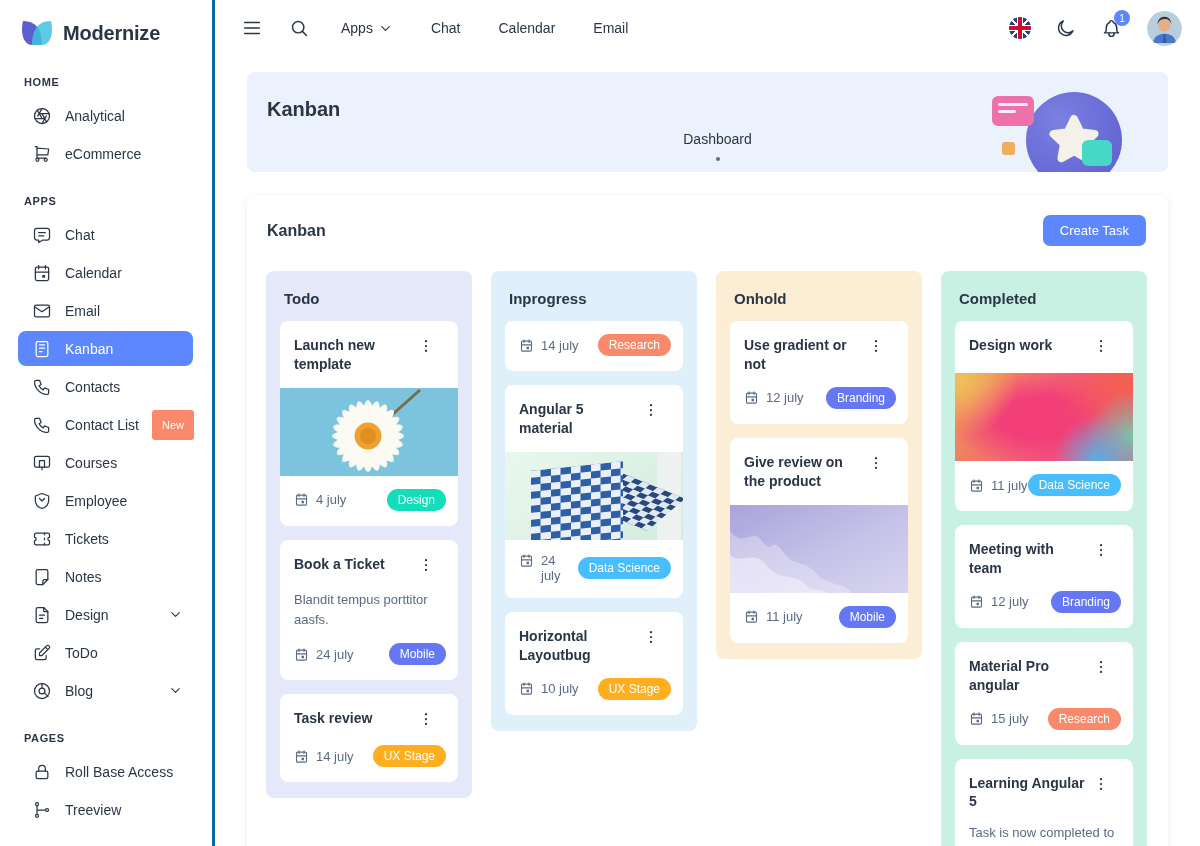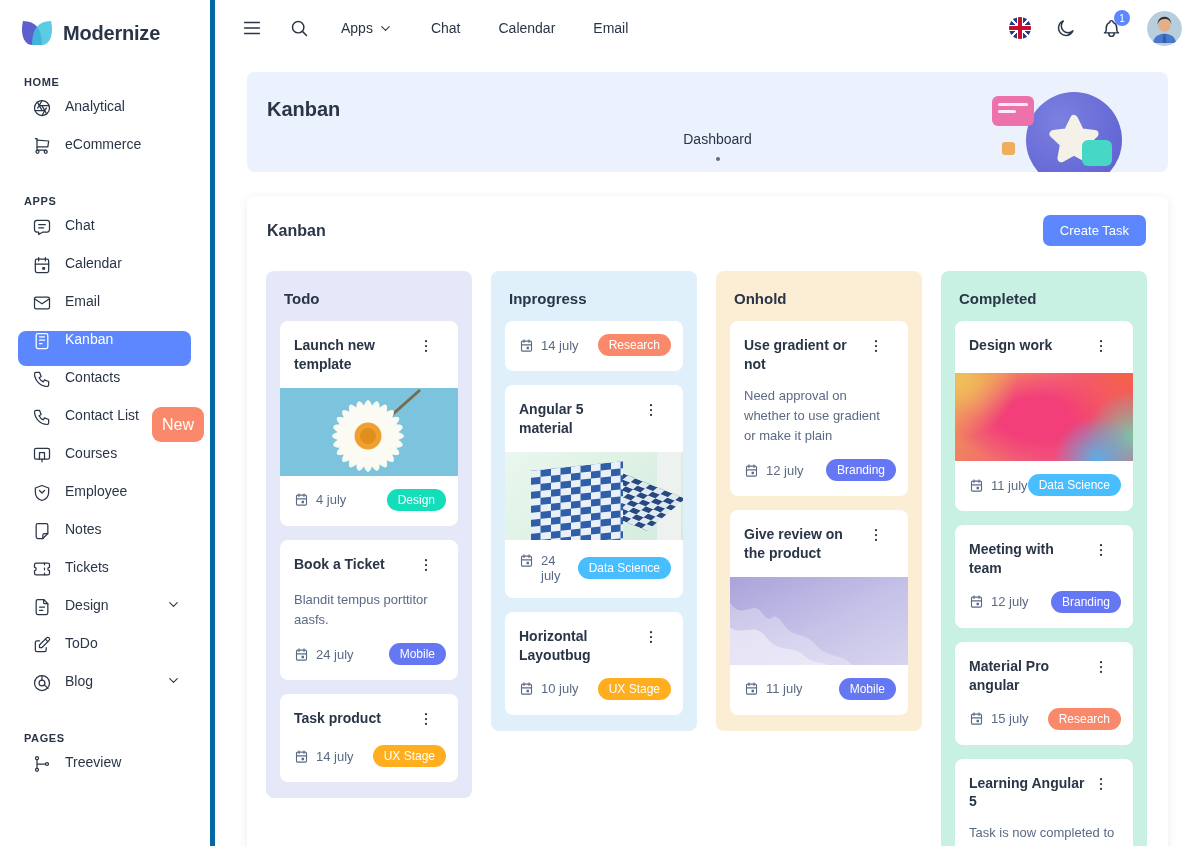--- a/index.html
+++ b/index.html
@@ -1,34 +1,34 @@
 <!DOCTYPE html>
 <html><head>
 <meta charset="utf-8">
 <style>
   * { margin:0; padding:0; box-sizing:border-box; }
   html,body { width:1200px; height:846px; overflow:hidden; background:#fff;
     font-family:"Liberation Sans", sans-serif; color:#2A3547; }
 
   
   .sidebar { position:absolute; left:0; top:0; width:215px; height:846px;
-    background:#fff; border-right:5px solid #0369a1; padding:16px 19px 0 18px; overflow:hidden; }
+    background:#fff; border-right:3px solid #0369a1; padding:16px 19px 0 18px; overflow:hidden; }
   .logo-row { display:flex; align-items:center; gap:9px; padding:4px 0 6px 2px; cursor:pointer; }
   .logo-mark { width:34px; height:26px; }
   .logo-text { font-size:20px; font-weight:700; letter-spacing:-0.2px; }
   .sec-label { font-size:11px; font-weight:700; letter-spacing:0.6px; color:#2A3547;
     margin:24px 0 10px 6px; }
-  .s-item { height:35px; margin-bottom:3px; display:flex; gap:13px;
+  .s-item { height:35px; margin-bottom:3px; display:flex; align-items:center; gap:13px;
     padding:0 10px 0 14px; border-radius:8px; font-size:14px; color:#2A3547; cursor:pointer; }
   .s-item .s-icon { width:20px; height:20px; display:flex; align-items:center; color:#2A3547; flex:none; }
   .s-item.active { background:#5D87FF; color:#fff; }
   .s-item.active .s-icon { color:#fff; }
   .s-label { white-space:nowrap; }
-  .s-badge { margin-left:auto; background:#FA896B; color:#fff; font-size:16px;
-    padding:9px 10px; border-radius:9px; }
+  .s-badge { margin-left:auto; background:#FA896B; color:#fff; font-size:11px;
+    padding:9px 10px; border-radius:3px; }
   .s-chevron { margin-left:auto; color:#2A3547; display:flex; }
 
   
   .topbar { position:absolute; left:215px; top:0; right:0; height:56px; background:#fff;
     display:flex; align-items:center; padding:0 18px 0 26px; gap:26px; }
   .tb-icon { width:22px; height:22px; color:#2A3547; cursor:pointer; display:flex; align-items:center; }
   .tb-nav { display:flex; align-items:center; gap:38px; margin-left:4px; }
   .nav-link { font-size:14px; color:#2A3547; cursor:pointer; display:flex; align-items:center; gap:5px; }
   .tb-right { margin-left:auto; display:flex; align-items:center; gap:24px; }
   .flag { width:22px; height:22px; border-radius:50%; cursor:pointer;
@@ -206,34 +206,34 @@
           <svg width="20" height="20" viewBox="0 0 24 24" fill="none" stroke="currentColor" stroke-width="1.5" stroke-linecap="round" stroke-linejoin="round">
             <path d="M12 3l8 3v5c0 5-3.5 8.5-8 10-4.5-1.5-8-5-8-10V6z"></path>
             <path d="M9 9l3 3 3-3"></path>
           </svg>
         </span>
         <span class="s-label">Employee</span>
       </div>
       <div class="s-item">
         <span class="s-icon">
           <svg width="20" height="20" viewBox="0 0 24 24" fill="none" stroke="currentColor" stroke-width="1.5" stroke-linecap="round" stroke-linejoin="round">
+            <path d="M15 5v2M15 11v2M15 17v2"></path>
+            <path d="M5 5h14a2 2 0 0 1 2 2v3a2 2 0 0 0 0 4v3a2 2 0 0 1-2 2H5a2 2 0 0 1-2-2v-3a2 2 0 0 0 0-4V7a2 2 0 0 1 2-2"></path>
+          </svg>
+        </span>
+        <span class="s-label">Tickets</span>
+      </div>
+      <div class="s-item">
+        <span class="s-icon">
+          <svg width="20" height="20" viewBox="0 0 24 24" fill="none" stroke="currentColor" stroke-width="1.5" stroke-linecap="round" stroke-linejoin="round">
             <path d="M5 5a2 2 0 0 1 2-2h10a2 2 0 0 1 2 2v10l-6 6H7a2 2 0 0 1-2-2z"></path>
             <path d="M13 21v-4a2 2 0 0 1 2-2h4"></path>
           </svg>
         </span>
         <span class="s-label">Notes</span>
-      </div>
-      <div class="s-item">
-        <span class="s-icon">
-          <svg width="20" height="20" viewBox="0 0 24 24" fill="none" stroke="currentColor" stroke-width="1.5" stroke-linecap="round" stroke-linejoin="round">
-            <path d="M15 5v2M15 11v2M15 17v2"></path>
-            <path d="M5 5h14a2 2 0 0 1 2 2v3a2 2 0 0 0 0 4v3a2 2 0 0 1-2 2H5a2 2 0 0 1-2-2v-3a2 2 0 0 0 0-4V7a2 2 0 0 1 2-2"></path>
-          </svg>
-        </span>
-        <span class="s-label">Tickets</span>
       </div>
       <div class="s-item">
         <span class="s-icon">
           <svg width="20" height="20" viewBox="0 0 24 24" fill="none" stroke="currentColor" stroke-width="1.5" stroke-linecap="round" stroke-linejoin="round">
             <path d="M14 3v4a1 1 0 0 0 1 1h4"></path>
             <path d="M19 8v11a2 2 0 0 1-2 2H7a2 2 0 0 1-2-2V5a2 2 0 0 1 2-2h7z"></path>
             <path d="M9 12h6M9 16h4"></path>
           </svg>
         </span>
         <span class="s-label">Design</span>
@@ -262,20 +262,29 @@
           </svg>
         </span>
         <span class="s-label">Blog</span>
         <span class="s-chevron">
           <svg width="15" height="15" viewBox="0 0 24 24" fill="none" stroke="currentColor" stroke-width="1.8" stroke-linecap="round" stroke-linejoin="round">
             <path d="M6 9l6 6 6-6"></path>
           </svg>
         </span>
       </div>
       <div class="sec-label">PAGES</div>
+      <div class="s-item">
+        <span class="s-icon">
+          <svg width="20" height="20" viewBox="0 0 24 24" fill="none" stroke="currentColor" stroke-width="1.5" stroke-linecap="round" stroke-linejoin="round">
+            <path d="M8 11V8a4 4 0 0 1 8 0v3"></path>
+            <rect x="5" y="11" width="14" height="9" rx="2"></rect>
+          </svg>
+        </span>
+        <span class="s-label">Roll Base Access</span>
+      </div>
       <div class="s-item">
         <span class="s-icon">
           <svg width="20" height="20" viewBox="0 0 24 24" fill="none" stroke="currentColor" stroke-width="1.5" stroke-linecap="round" stroke-linejoin="round">
             <circle cx="6" cy="5" r="1.8"></circle>
             <circle cx="6" cy="19" r="1.8"></circle>
             <circle cx="18" cy="12" r="1.8"></circle>
             <path d="M6 6.8v10.4M6 12h10"></path>
           </svg>
         </span>
         <span class="s-label">Treeview</span>
@@ -434,21 +443,21 @@
                     <path d="M16 3v4M8 3v4M4 11h16M15 15h-2v2h2z"></path>
                   </svg>
                 </span>
                 <span>24 july</span>
               </span>
               <span class="k-badge" style="background: rgb(101, 119, 243);">Mobile</span>
             </div>
           </div>
           <div class="k-card">
             <div class="k-top">
-              <div class="k-title">Task product</div>
+              <div class="k-title">Task review</div>
               <span class="kebab"><svg width="18" height="18" viewBox="0 0 24 24" fill="currentColor">
                   <circle cx="12" cy="5.5" r="1.5"></circle>
                   <circle cx="12" cy="12" r="1.5"></circle>
                   <circle cx="12" cy="18.5" r="1.5"></circle>
                 </svg></span>
             </div>
             <div class="k-foot">
               <span class="k-date">
                 <span class="cal">
                   <svg width="15" height="15" viewBox="0 0 24 24" fill="none" stroke="currentColor" stroke-width="1.8" stroke-linecap="round">
@@ -534,21 +543,20 @@
           <div class="col-title">Onhold</div>
           <div class="k-card">
             <div class="k-top">
               <div class="k-title">Use gradient or not</div>
               <span class="kebab"><svg width="18" height="18" viewBox="0 0 24 24" fill="currentColor">
                   <circle cx="12" cy="5.5" r="1.5"></circle>
                   <circle cx="12" cy="12" r="1.5"></circle>
                   <circle cx="12" cy="18.5" r="1.5"></circle>
                 </svg></span>
             </div>
-            <div class="k-desc">Need approval on whether to use gradient or make it plain</div>
             <div class="k-foot">
               <span class="k-date">
                 <span class="cal">
                   <svg width="15" height="15" viewBox="0 0 24 24" fill="none" stroke="currentColor" stroke-width="1.8" stroke-linecap="round">
                     <rect x="4" y="5" width="16" height="16" rx="2"></rect>
                     <path d="M16 3v4M8 3v4M4 11h16M15 15h-2v2h2z"></path>
                   </svg>
                 </span>
                 <span>12 july</span>
               </span>

